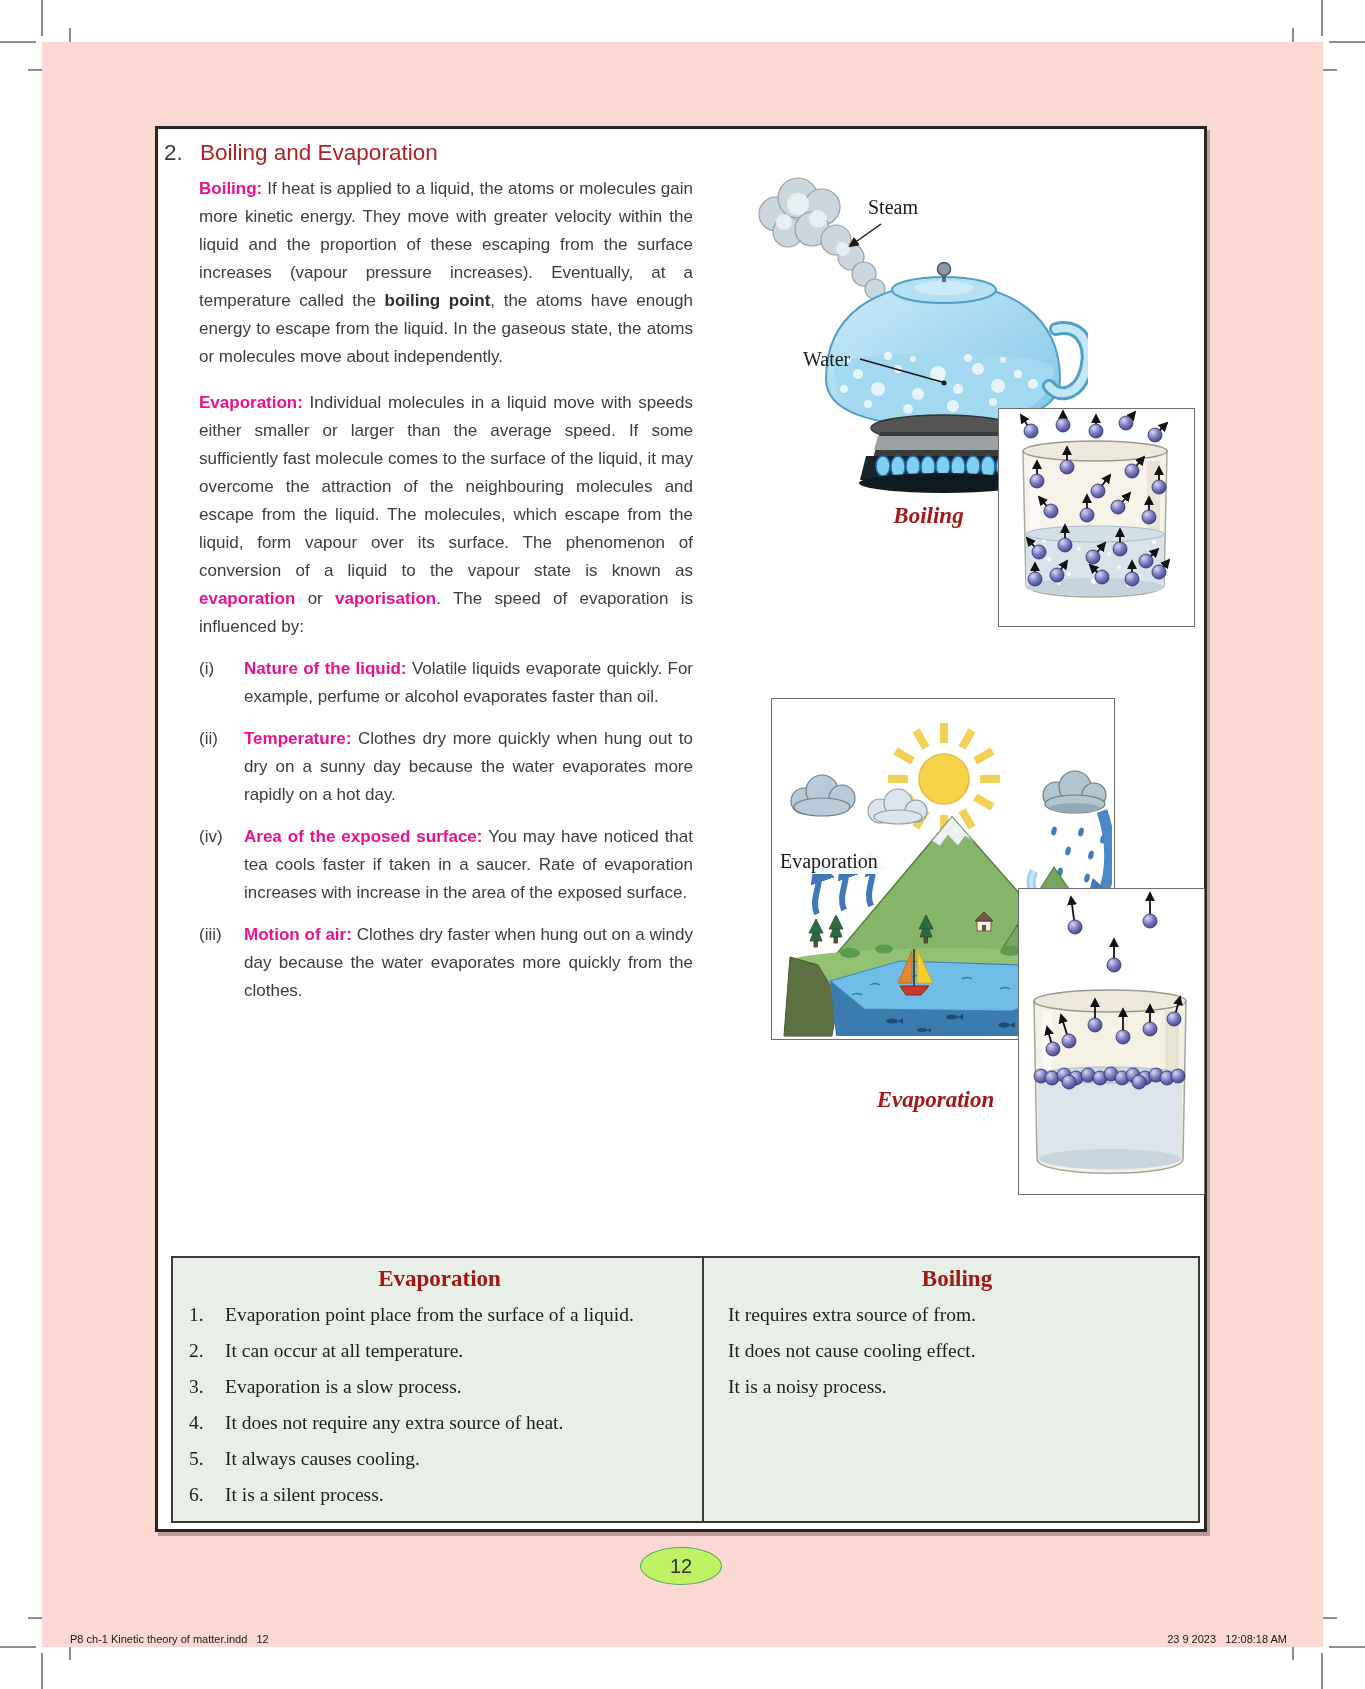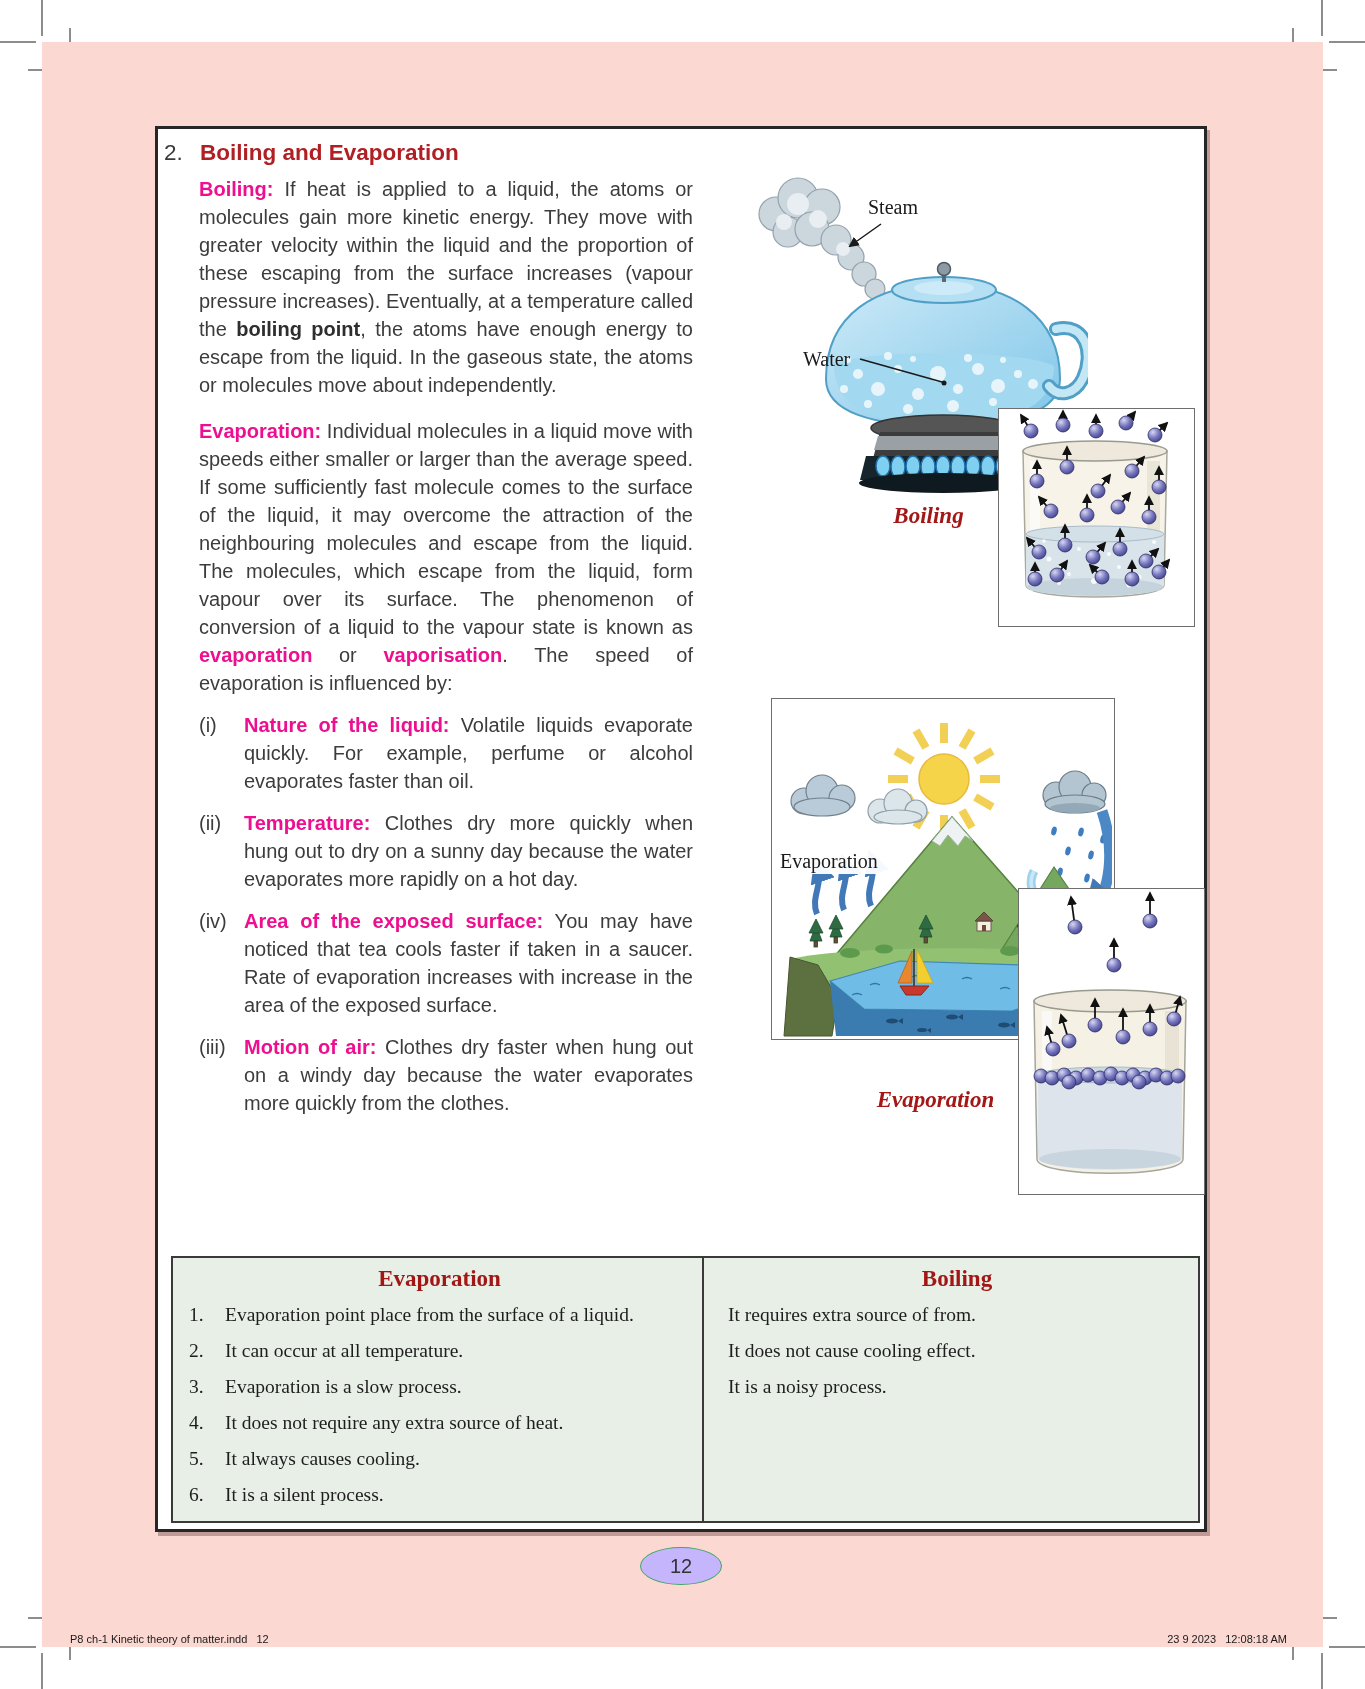--- a/index.html
+++ b/index.html
@@ -9,23 +9,23 @@
   }
   .page{position:absolute;left:42px;top:42px;width:1281px;height:1605px;background:#fbd8d2;}
   .cm{position:absolute;background:#8d8d8d;}
   .content-box{
     position:absolute;left:113px;top:84px;width:1046px;height:1400px;
     background:#ffffff;border:3px solid #262626;box-shadow:3px 4px 0 rgba(120,80,80,.45);
   }
   
   .heading-row{position:absolute;left:6px;top:10px;display:flex;font-size:22.5px;line-height:28px;}
   .heading-num{color:#3a3a3a;width:36px;}
-  .heading-title{color:#b01f24;font-weight:bold;}
+  .heading-title{color:#b01f24;font-weight:normal;}
   .text-col{position:absolute;left:41px;top:46px;width:494px;color:#3c3c3c;
-    font-size:20px;line-height:28px;text-align:justify;}
+    font-size:17px;line-height:28px;text-align:justify;}
   .para{margin:0 0 18px 0;}
   .kw{color:#ed0f8f;font-weight:bold;}
   .bold{font-weight:bold;color:#2e2e2e;}
   .factor{display:flex;margin-top:14px;}
   .factor-num{width:45px;flex:none;}
   .factor-body{flex:1;text-align:justify;}
   
   .fig{position:absolute;}
   .fig-box{position:absolute;background:#fff;border:1px solid #6e6e6e;}
   .fig-caption{position:absolute;font-family:"Liberation Serif", serif;font-weight:bold;
@@ -39,21 +39,21 @@
   .compare-table{position:absolute;left:13px;top:1127px;width:1029px;height:267px;
     background:#e7efe6;border:2px solid #3a3a3a;box-sizing:border-box;display:flex;
     font-family:"Liberation Serif", serif;color:#1e1e1e;}
   .t-col{box-sizing:border-box;padding:5px 12px 2px 16px;}
   .t-col-left{width:531px;border-right:2px solid #3a3a3a;}
   .t-col-right{flex:1;padding-left:24px;}
   .t-header{text-align:center;font-weight:bold;font-size:23px;color:#a31616;margin:3px 0 5px 0;}
   .t-row{display:flex;align-items:center;height:36px;font-size:19.5px;white-space:nowrap;}
   .t-num{width:36px;flex:none;}
   
-  .page-oval{position:absolute;left:640px;top:1547px;width:80px;height:36px;background:#c4b5fd;
+  .page-oval{position:absolute;left:640px;top:1547px;width:80px;height:36px;background:#bef264;
     border:1.5px solid #43a567;border-radius:50%;display:flex;align-items:center;justify-content:center;
     font-size:20px;color:#333;}
   .footer-text{position:absolute;top:1633px;font-size:11px;color:#1a1a1a;white-space:pre;}
   .footer-left{left:70px;}
   .footer-right{right:78px;}
 </style>
 </head>
 <body>
 
 <div class="cm" style="left:41px;top:0;width:2px;height:36px;"></div>

